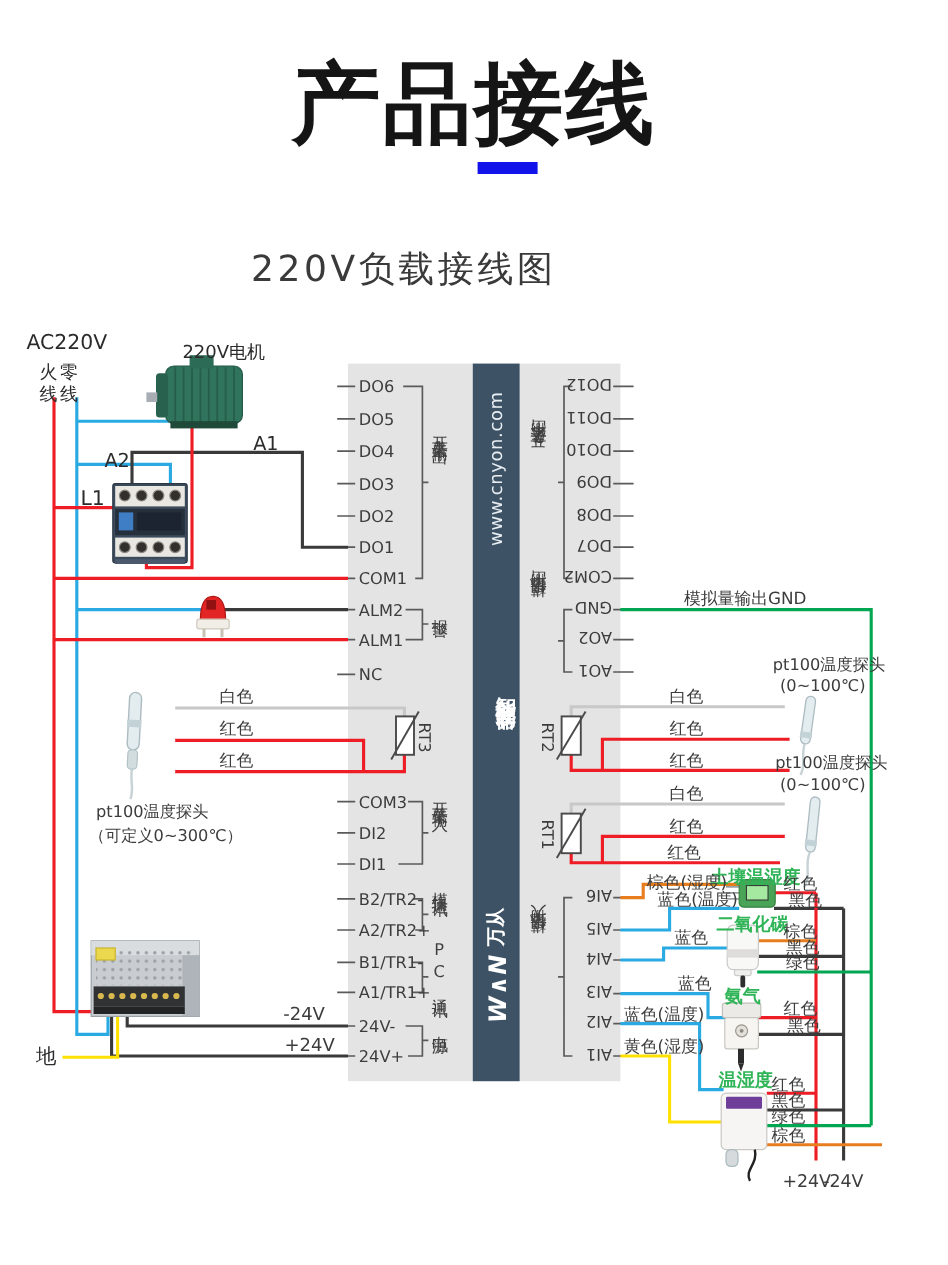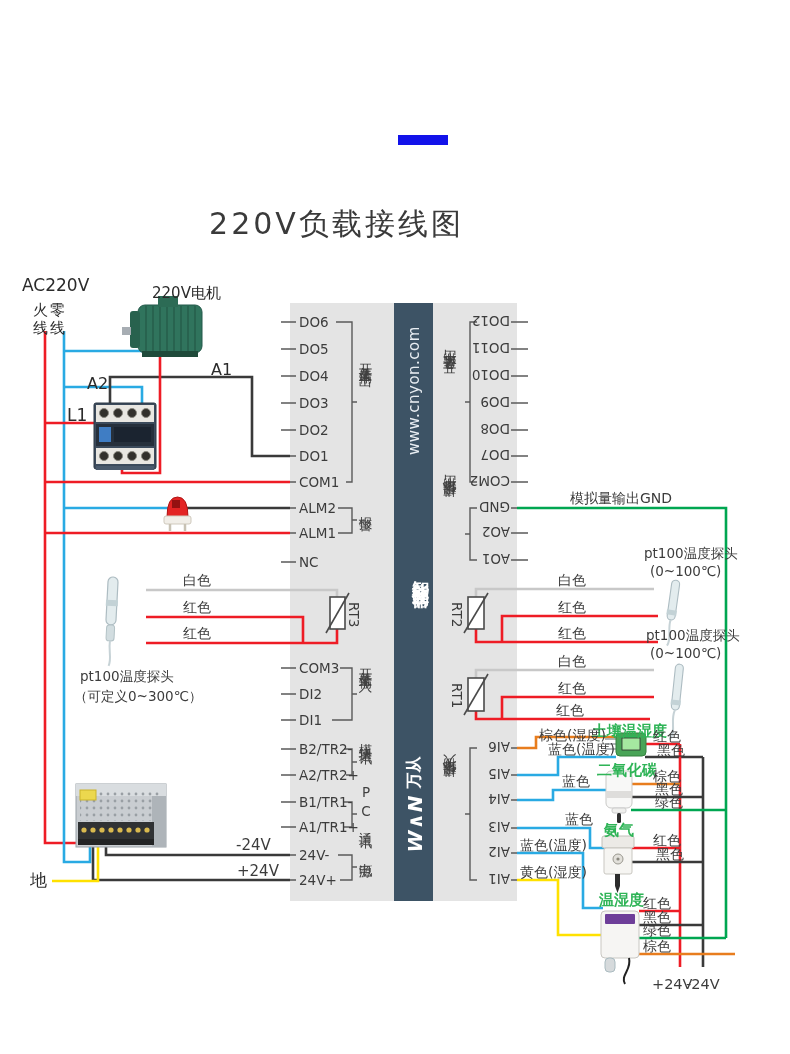--- a/index.html
+++ b/index.html
@@ -29,20 +29,21 @@
   .brand{position:absolute;left:359px;top:785px;width:110px;height:39px;transform:rotate(-90deg);
          display:flex;align-items:center;justify-content:center;gap:6px;color:#fff;}
   .brand .mark{font-size:20px;font-weight:900;font-style:italic;letter-spacing:1px;}
   .brand .name{font-size:16px;font-weight:bold;}
 </style>
 </head>
 <body>
 
 <div class="stage">
 
+  <h1 class="page-title">产品接线</h1>
   <div class="title-underline"></div>
   <div class="page-subtitle">220V负载接线图</div>
 
   <svg width="790" height="1054" viewBox="0 0 790 1054">
     <defs>
       <pattern id="holes" width="7" height="7" patternUnits="userSpaceOnUse">
         <circle cx="3" cy="3" r="1.4" fill="#999fa4"></circle>
       </pattern>
     </defs>
 

